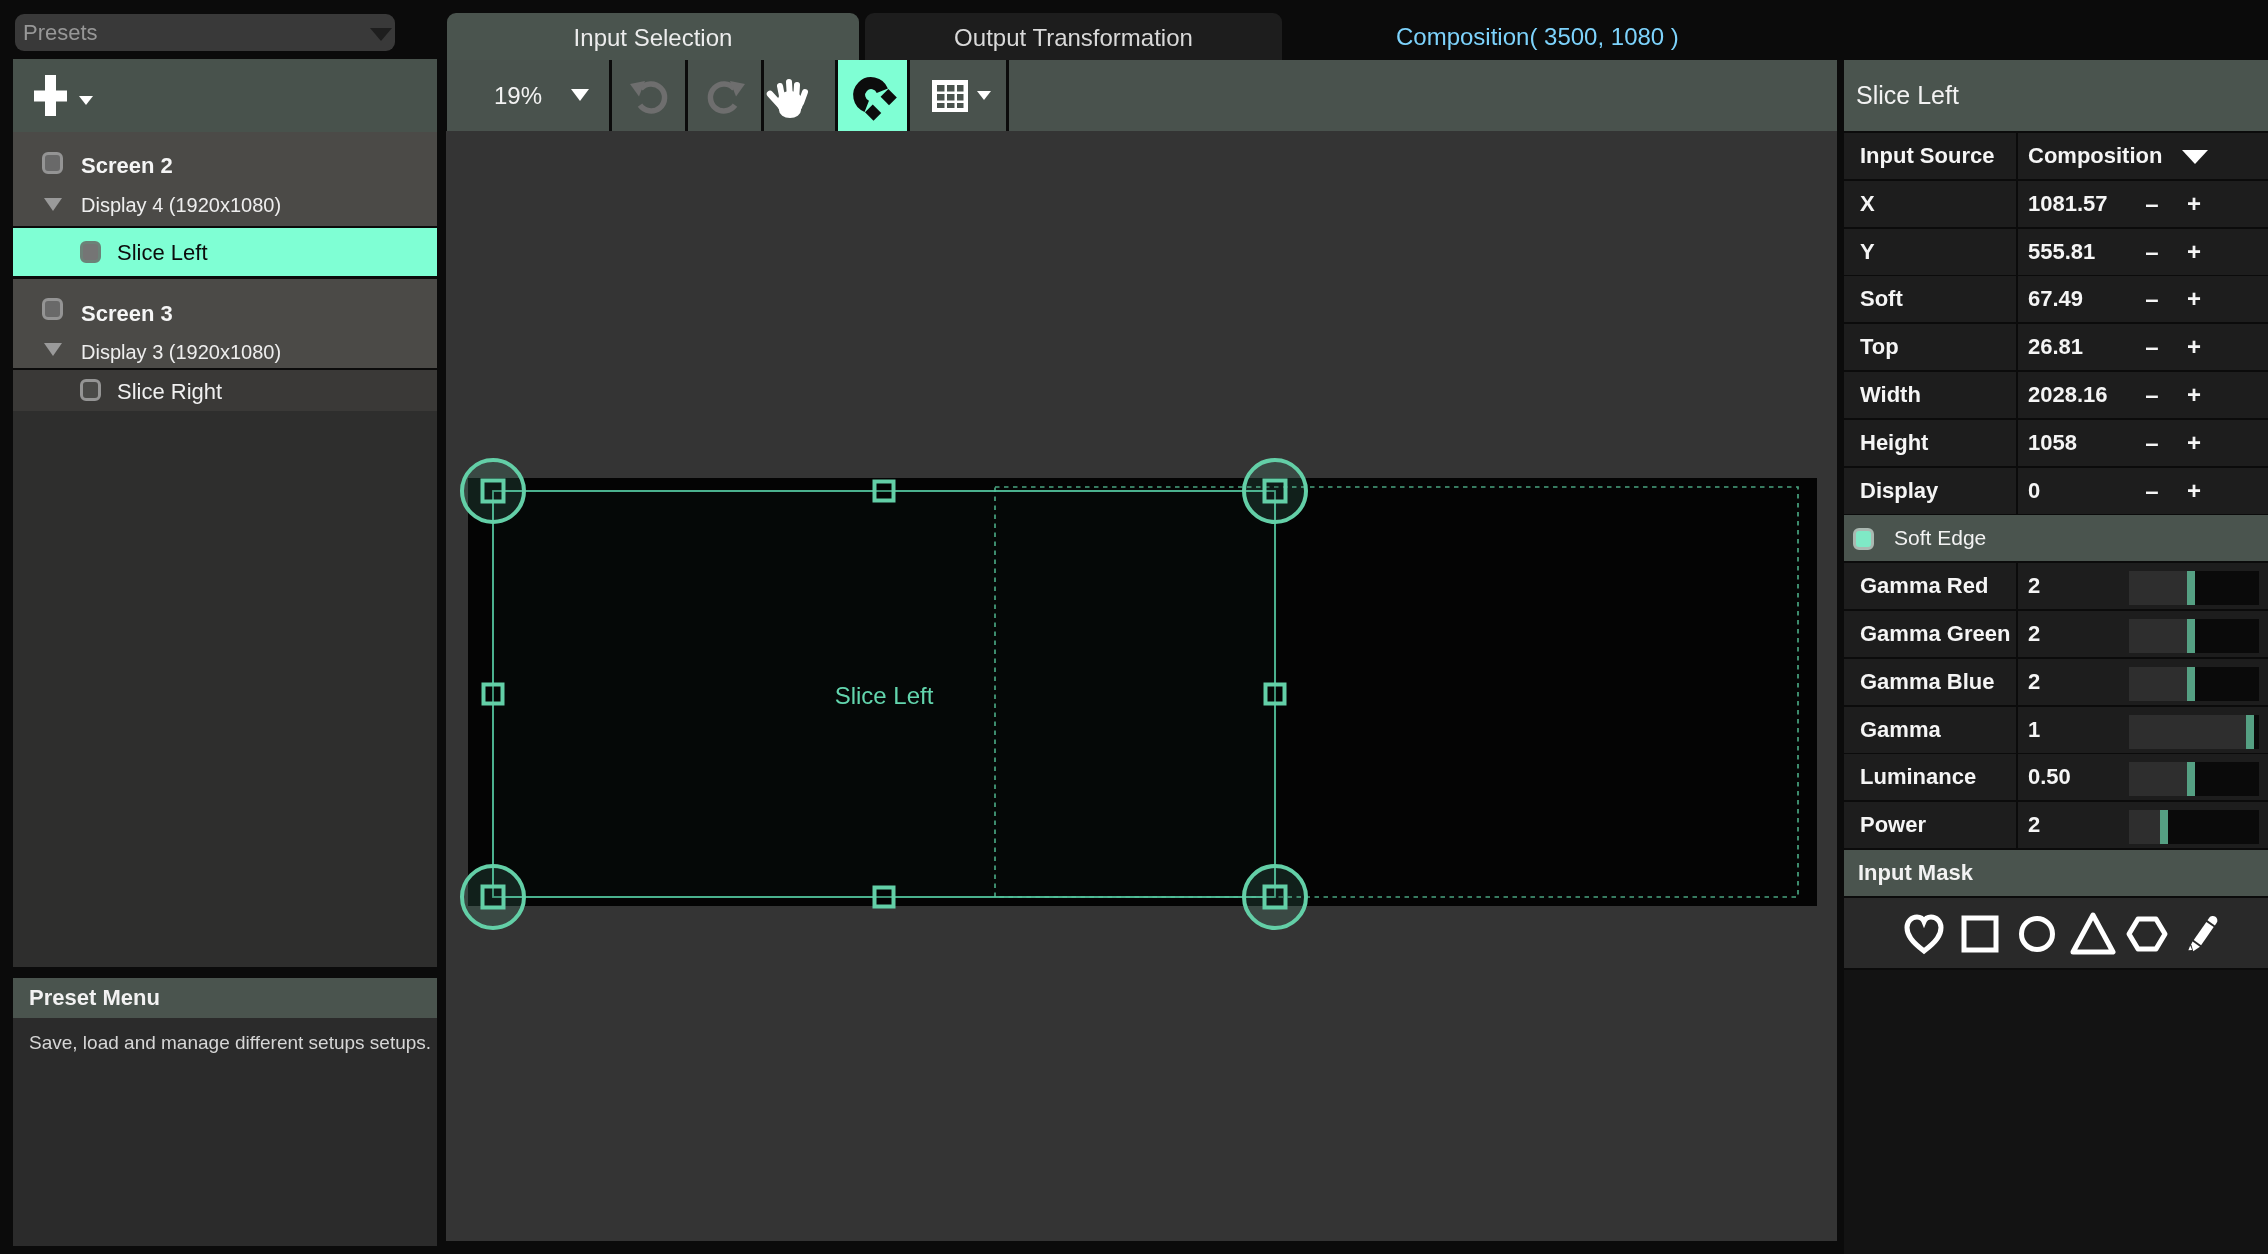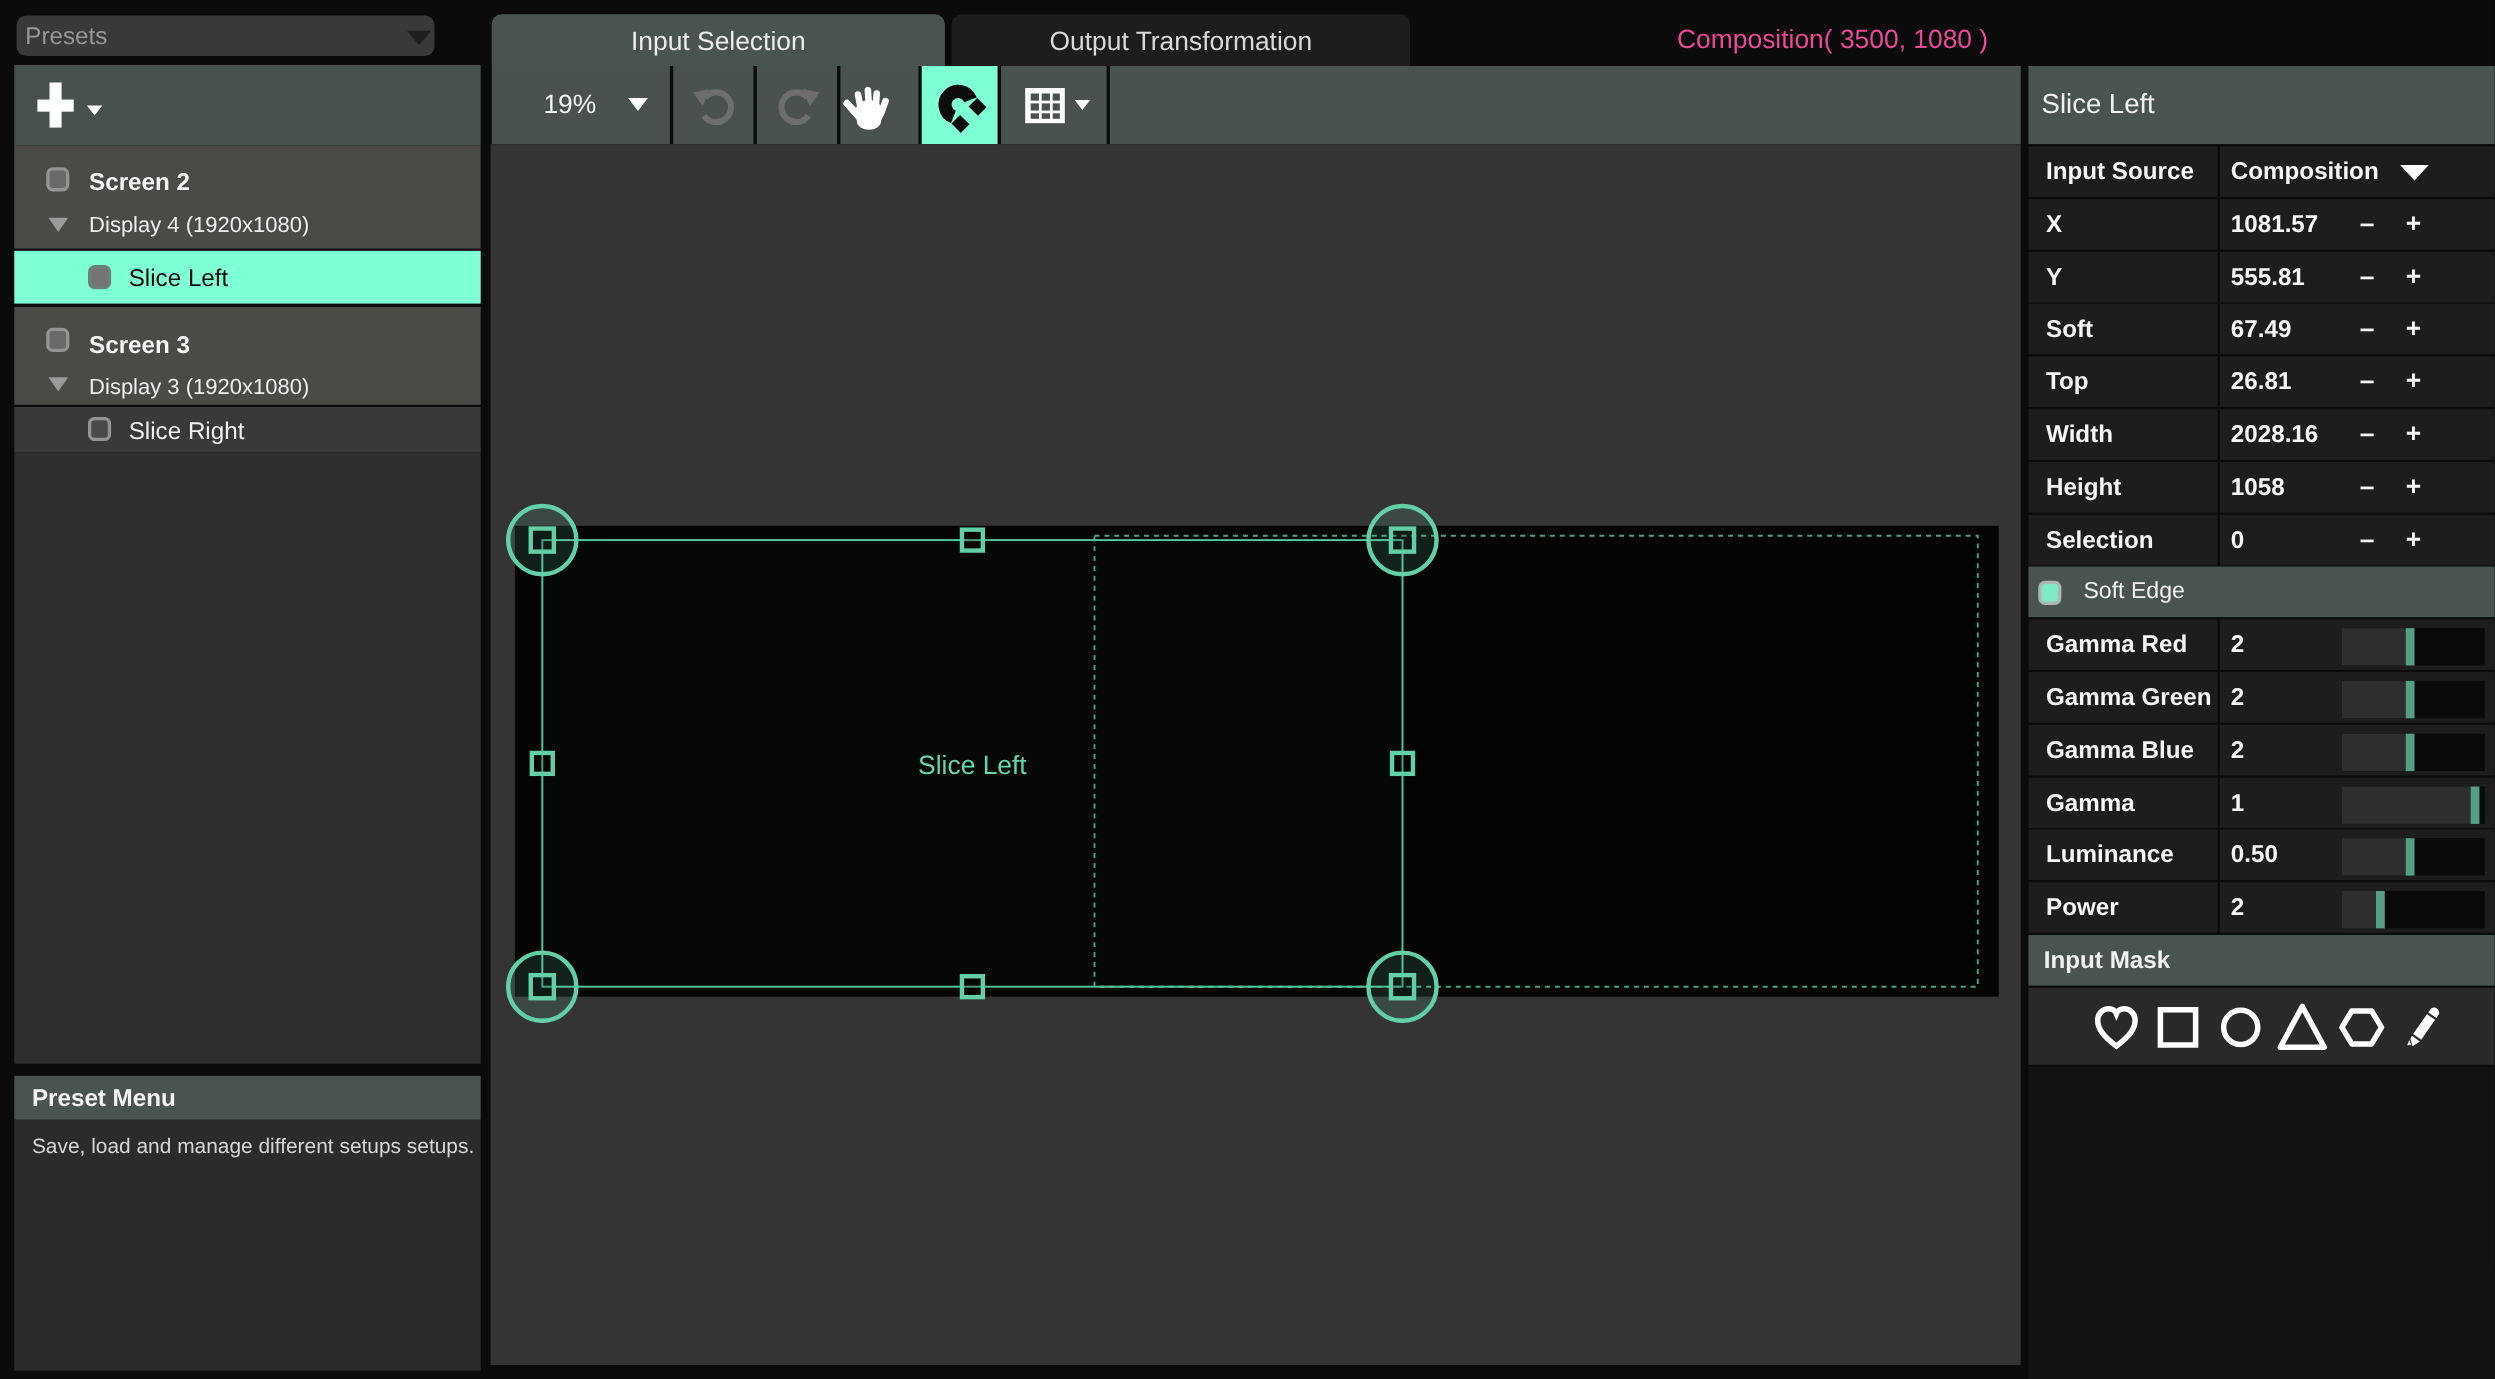--- a/index.html
+++ b/index.html
@@ -29,22 +29,22 @@
   .tri-g { position:absolute; width:0; height:0; border-left:9px solid transparent;
     border-right:9px solid transparent; border-top:13px solid #9a9a9a; }
   .rowtext-b { position:absolute; color:#f5f5f5; font-size:22px; font-weight:bold; }
   .rowtext-r { position:absolute; color:#eeeeee; font-size:20px; }
 
   
   #tab-active { left:447px; top:13px; width:412px; height:47px; background:#4a544e;
     border-radius:9px 9px 0 0; color:#ececec; font-size:24px; text-align:center; line-height:49px; }
   #tab-inactive { left:865px; top:13px; width:417px; height:47px; background:#1d1d1d;
     border-radius:9px 9px 0 0; color:#d9d9d9; font-size:24px; text-align:center; line-height:49px; }
-  #comp-label { left:1396px; top:13px; width:540px; height:47px; color:#ec4899;
-    font-size:24px; line-height:47px; text-align:center; }
+  #comp-label { left:1396px; top:13px; width:540px; height:47px; color:#7dd3fc;
+    font-size:24px; line-height:47px; text-align:left; }
   #toolbar { left:447px; top:60px; width:1390px; height:71px; background:#49524d; }
   .tbsep { position:absolute; top:0; width:3px; height:71px; background:#0b0b0b; }
   #zoombtn { position:absolute; left:0; top:0; width:162px; height:71px; color:#f2f2f2; font-size:24px; }
 
   
   #canvas { left:446px; top:131px; width:1391px; height:1110px; background:#343434; }
   #comp { position:absolute; left:22px; top:347px; width:1349px; height:428px; background:#040404; }
 
   
   #rpanel { left:1844px; top:60px; width:424px; height:910px; }
@@ -220,21 +220,21 @@
       </div>
     <div class="rrow" style="top:312px;">
         <div class="rlab">Width</div>
       <div class="rval">2028.16<span class="minus">–</span><span class="plusv">+</span></div>
       </div>
     <div class="rrow" style="top:359.8px;">
         <div class="rlab">Height</div>
       <div class="rval">1058<span class="minus">–</span><span class="plusv">+</span></div>
       </div>
     <div class="rrow" style="top:407.6px;">
-        <div class="rlab">Selection</div>
+        <div class="rlab">Display</div>
       <div class="rval">0<span class="minus">–</span><span class="plusv">+</span></div>
       </div>
     <div class="rrow sehead" style="top:455.4px; color:#f2f2f2; font-size:21px; font-weight:normal; line-height:46px;">
       <span class="cb" style="left:9px; top:13px; width:21px; height:22px; border-color:#aab8b1; background:#7fe9c6;"></span>
       <span style="position:absolute; left:50px;">Soft Edge</span>
     </div>
     <div class="rrow" style="top:503.2px;">
         <div class="rlab">Gamma Red</div>
       <div class="rval">2<span class="slider">
             <span class="slfill" style="width:58px;"></span>

